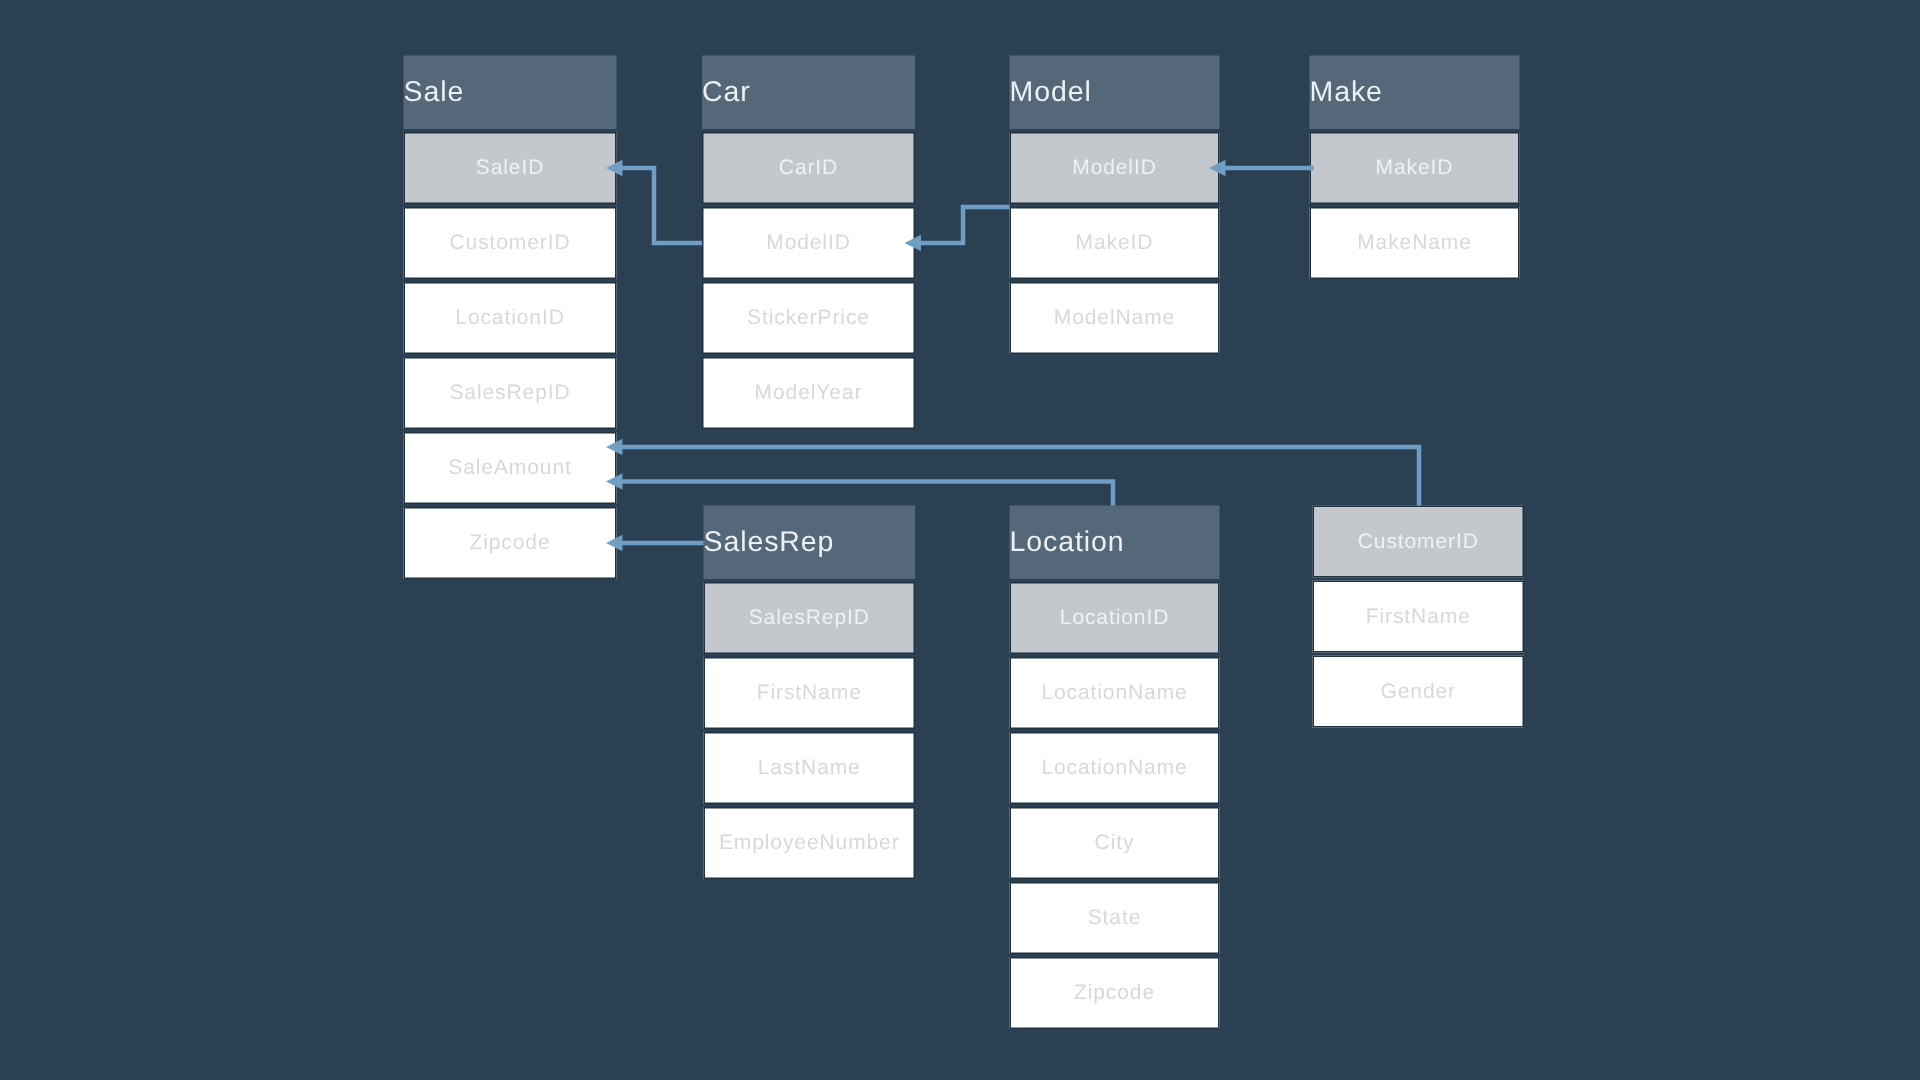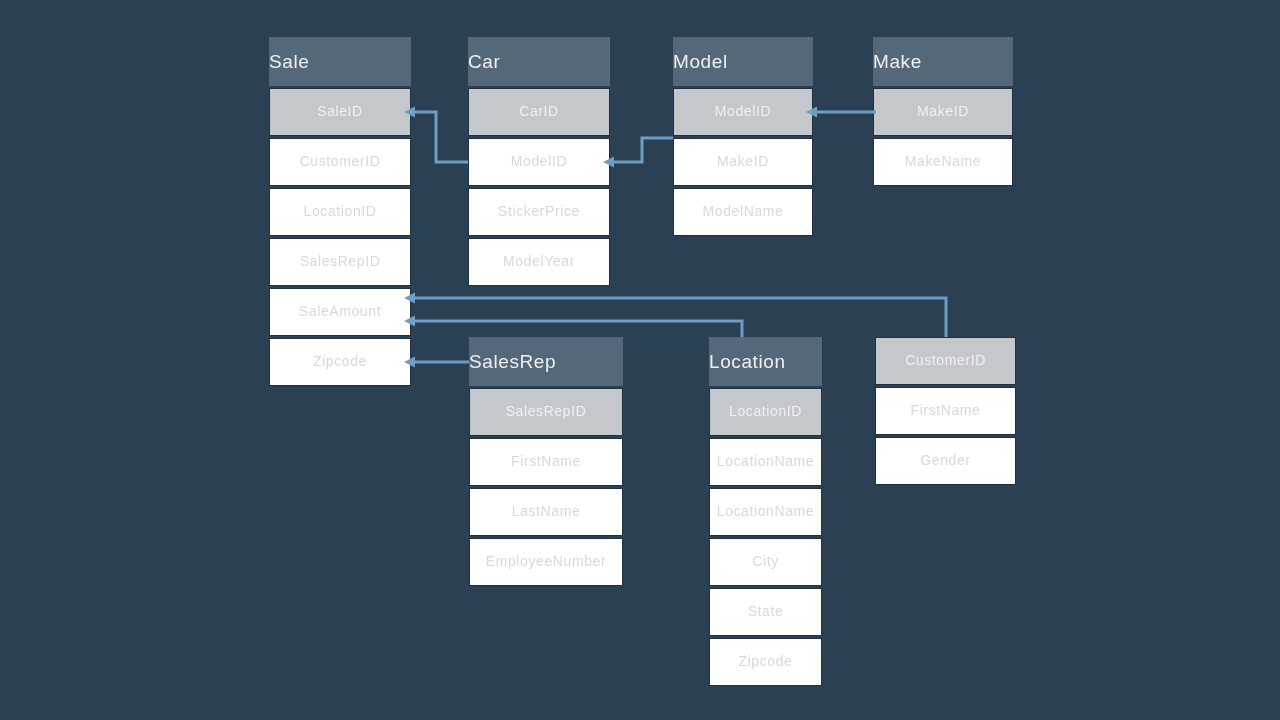--- a/index.html
+++ b/index.html
@@ -78,28 +78,28 @@
         <div class="tbl-header">Model</div>
         <div class="tbl-row pk">ModelID</div>
         <div class="tbl-row">MakeID</div>
         <div class="tbl-row">ModelName</div>
       </div>
       <div class="tbl" style="left: 873px; top: 37px; width: 140px;">
         <div class="tbl-header">Make</div>
         <div class="tbl-row pk">MakeID</div>
         <div class="tbl-row">MakeName</div>
       </div>
-      <div class="tbl" style="left: 469px; top: 337px; width: 154px;">
+      <div class="tbl" style="left: 469px; top: 337px; width: 141px;">
         <div class="tbl-header">SalesRep</div>
         <div class="tbl-row pk">SalesRepID</div>
         <div class="tbl-row">FirstName</div>
         <div class="tbl-row">LastName</div>
         <div class="tbl-row">EmployeeNumber</div>
       </div>
-      <div class="tbl" style="left: 673px; top: 337px; width: 113px; margin-left: 36px;">
+      <div class="tbl" style="left: 673px; top: 337px; width: 140px;">
         <div class="tbl-header">Location</div>
         <div class="tbl-row pk">LocationID</div>
         <div class="tbl-row">LocationName</div>
         <div class="tbl-row">LocationName</div>
         <div class="tbl-row">City</div>
         <div class="tbl-row">State</div>
         <div class="tbl-row">Zipcode</div>
       </div>
       <div class="tbl" style="left: 875px; top: 337px; width: 141px;">
         <div class="tbl-row pk">CustomerID</div>

